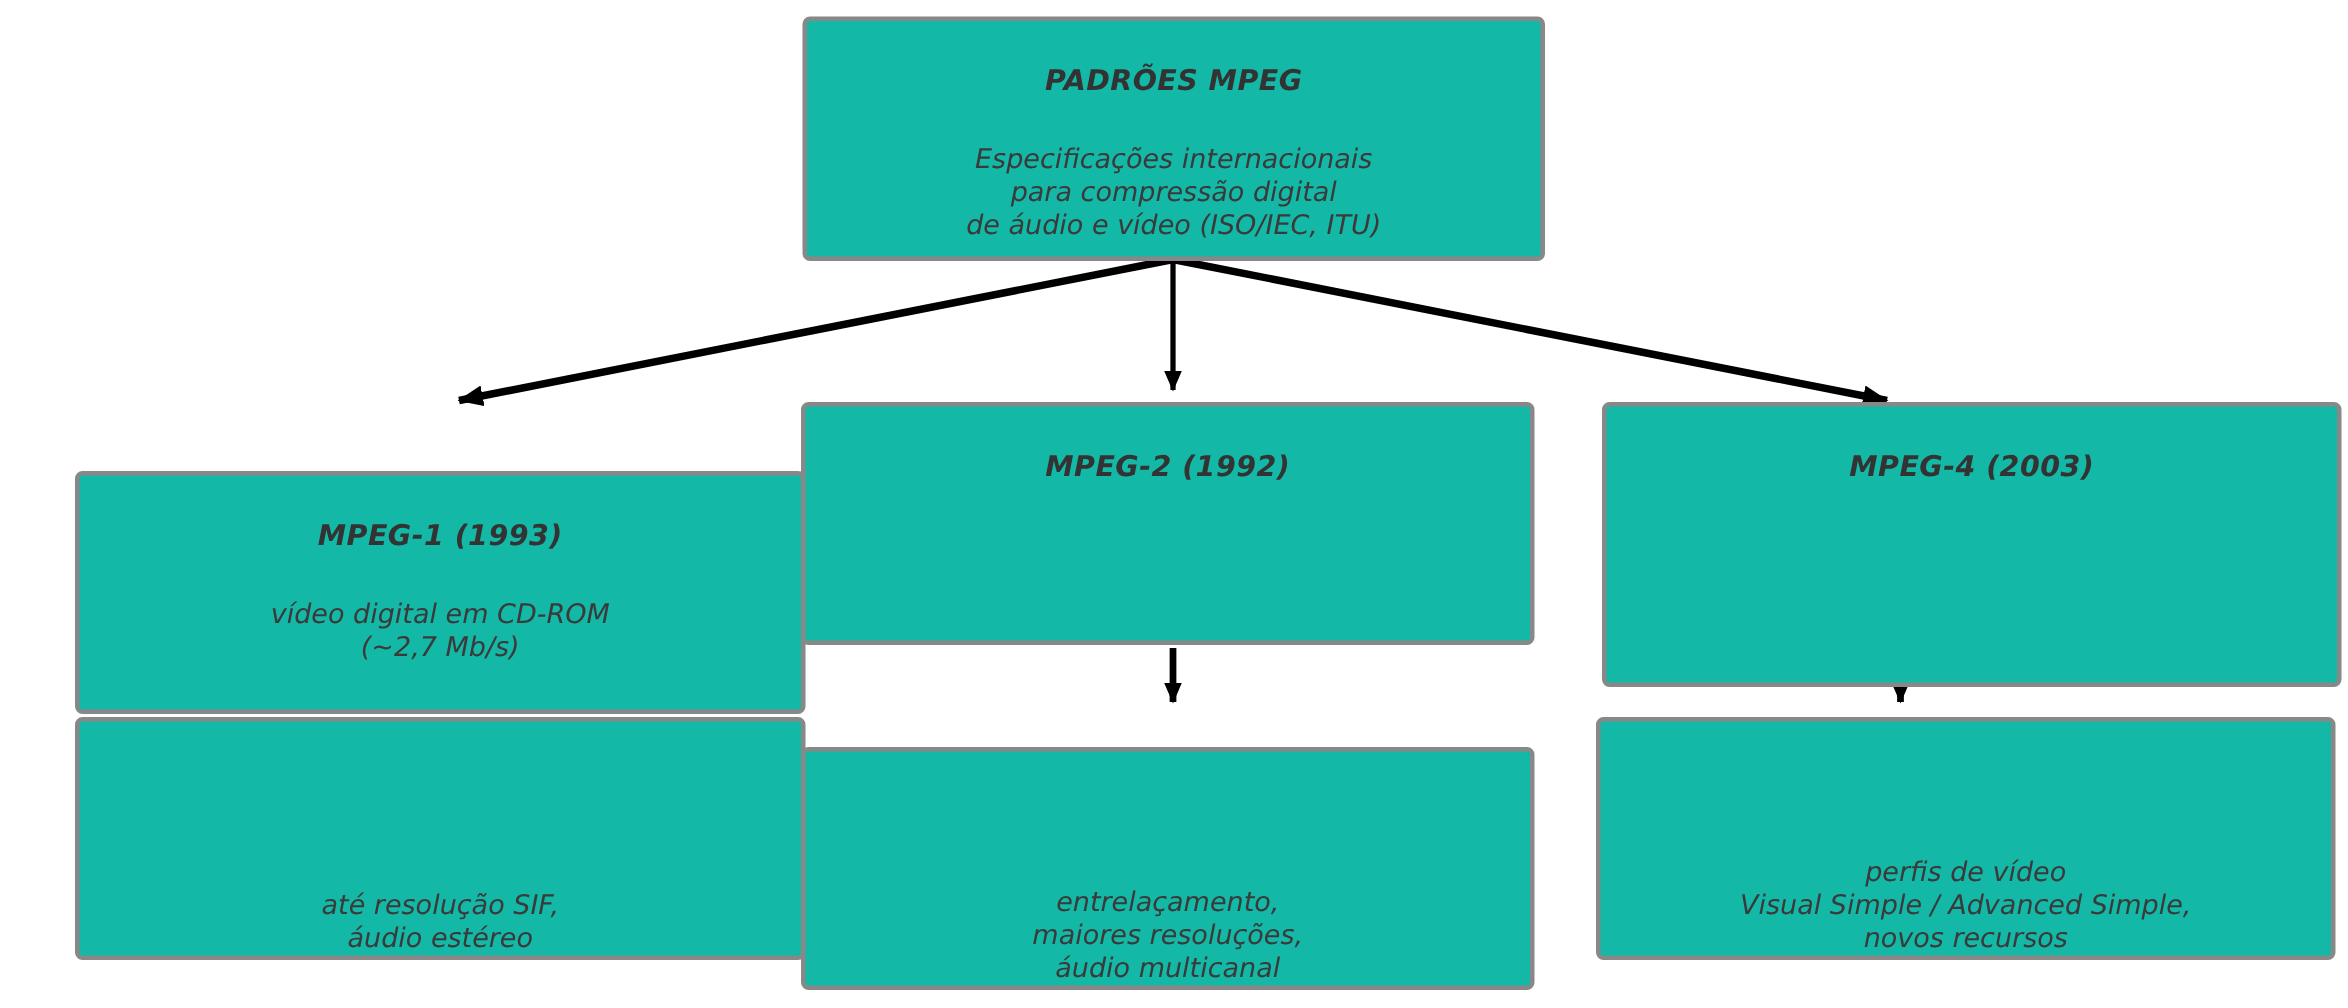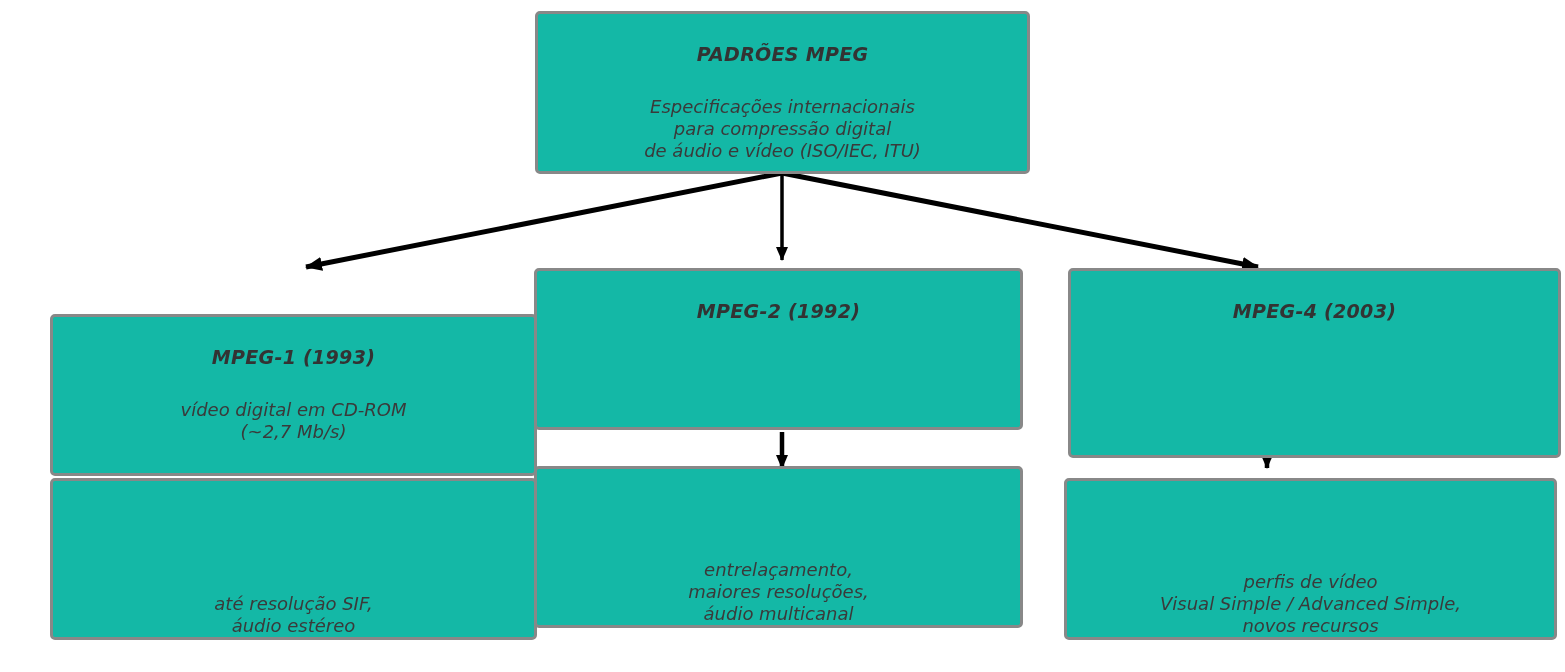--- a/index.html
+++ b/index.html
@@ -63,21 +63,21 @@
     flex-direction: column;
     justify-content: center;
     width: 100%;
   }
   
   #root-box   { left: 535px;  top: 11px;  width: 495px; height: 163px; }
   #std-box-0  { left: 50px;   top: 268px; width: 487px; height: 162px; margin-top: 46px; }
   #std-box-1  { left: 534px;  top: 268px; width: 489px; height: 162px; }
   #std-box-2  { left: 1068px; top: 268px; width: 493px; height: 190px; }
   #det-box-0  { left: 50px;   top: 478px; width: 487px; height: 162px; }
-  #det-box-1  { left: 534px;  top: 466px; width: 489px; height: 162px; }
+  #det-box-1  { left: 534px;  top: 498px; width: 489px; height: 162px; }
   #det-box-2  { left: 1020px; top: 478px; width: 493px; height: 162px; margin-left: 44px; }
 </style>
 </head>
 <body>
 
 <div class="canvas">
 
   <svg class="arrows" viewBox="0 0 1565 672">
     <defs>
       <marker id="ah-lg" markerUnits="userSpaceOnUse" markerWidth="18" markerHeight="14" refX="16" refY="7" orient="auto">

